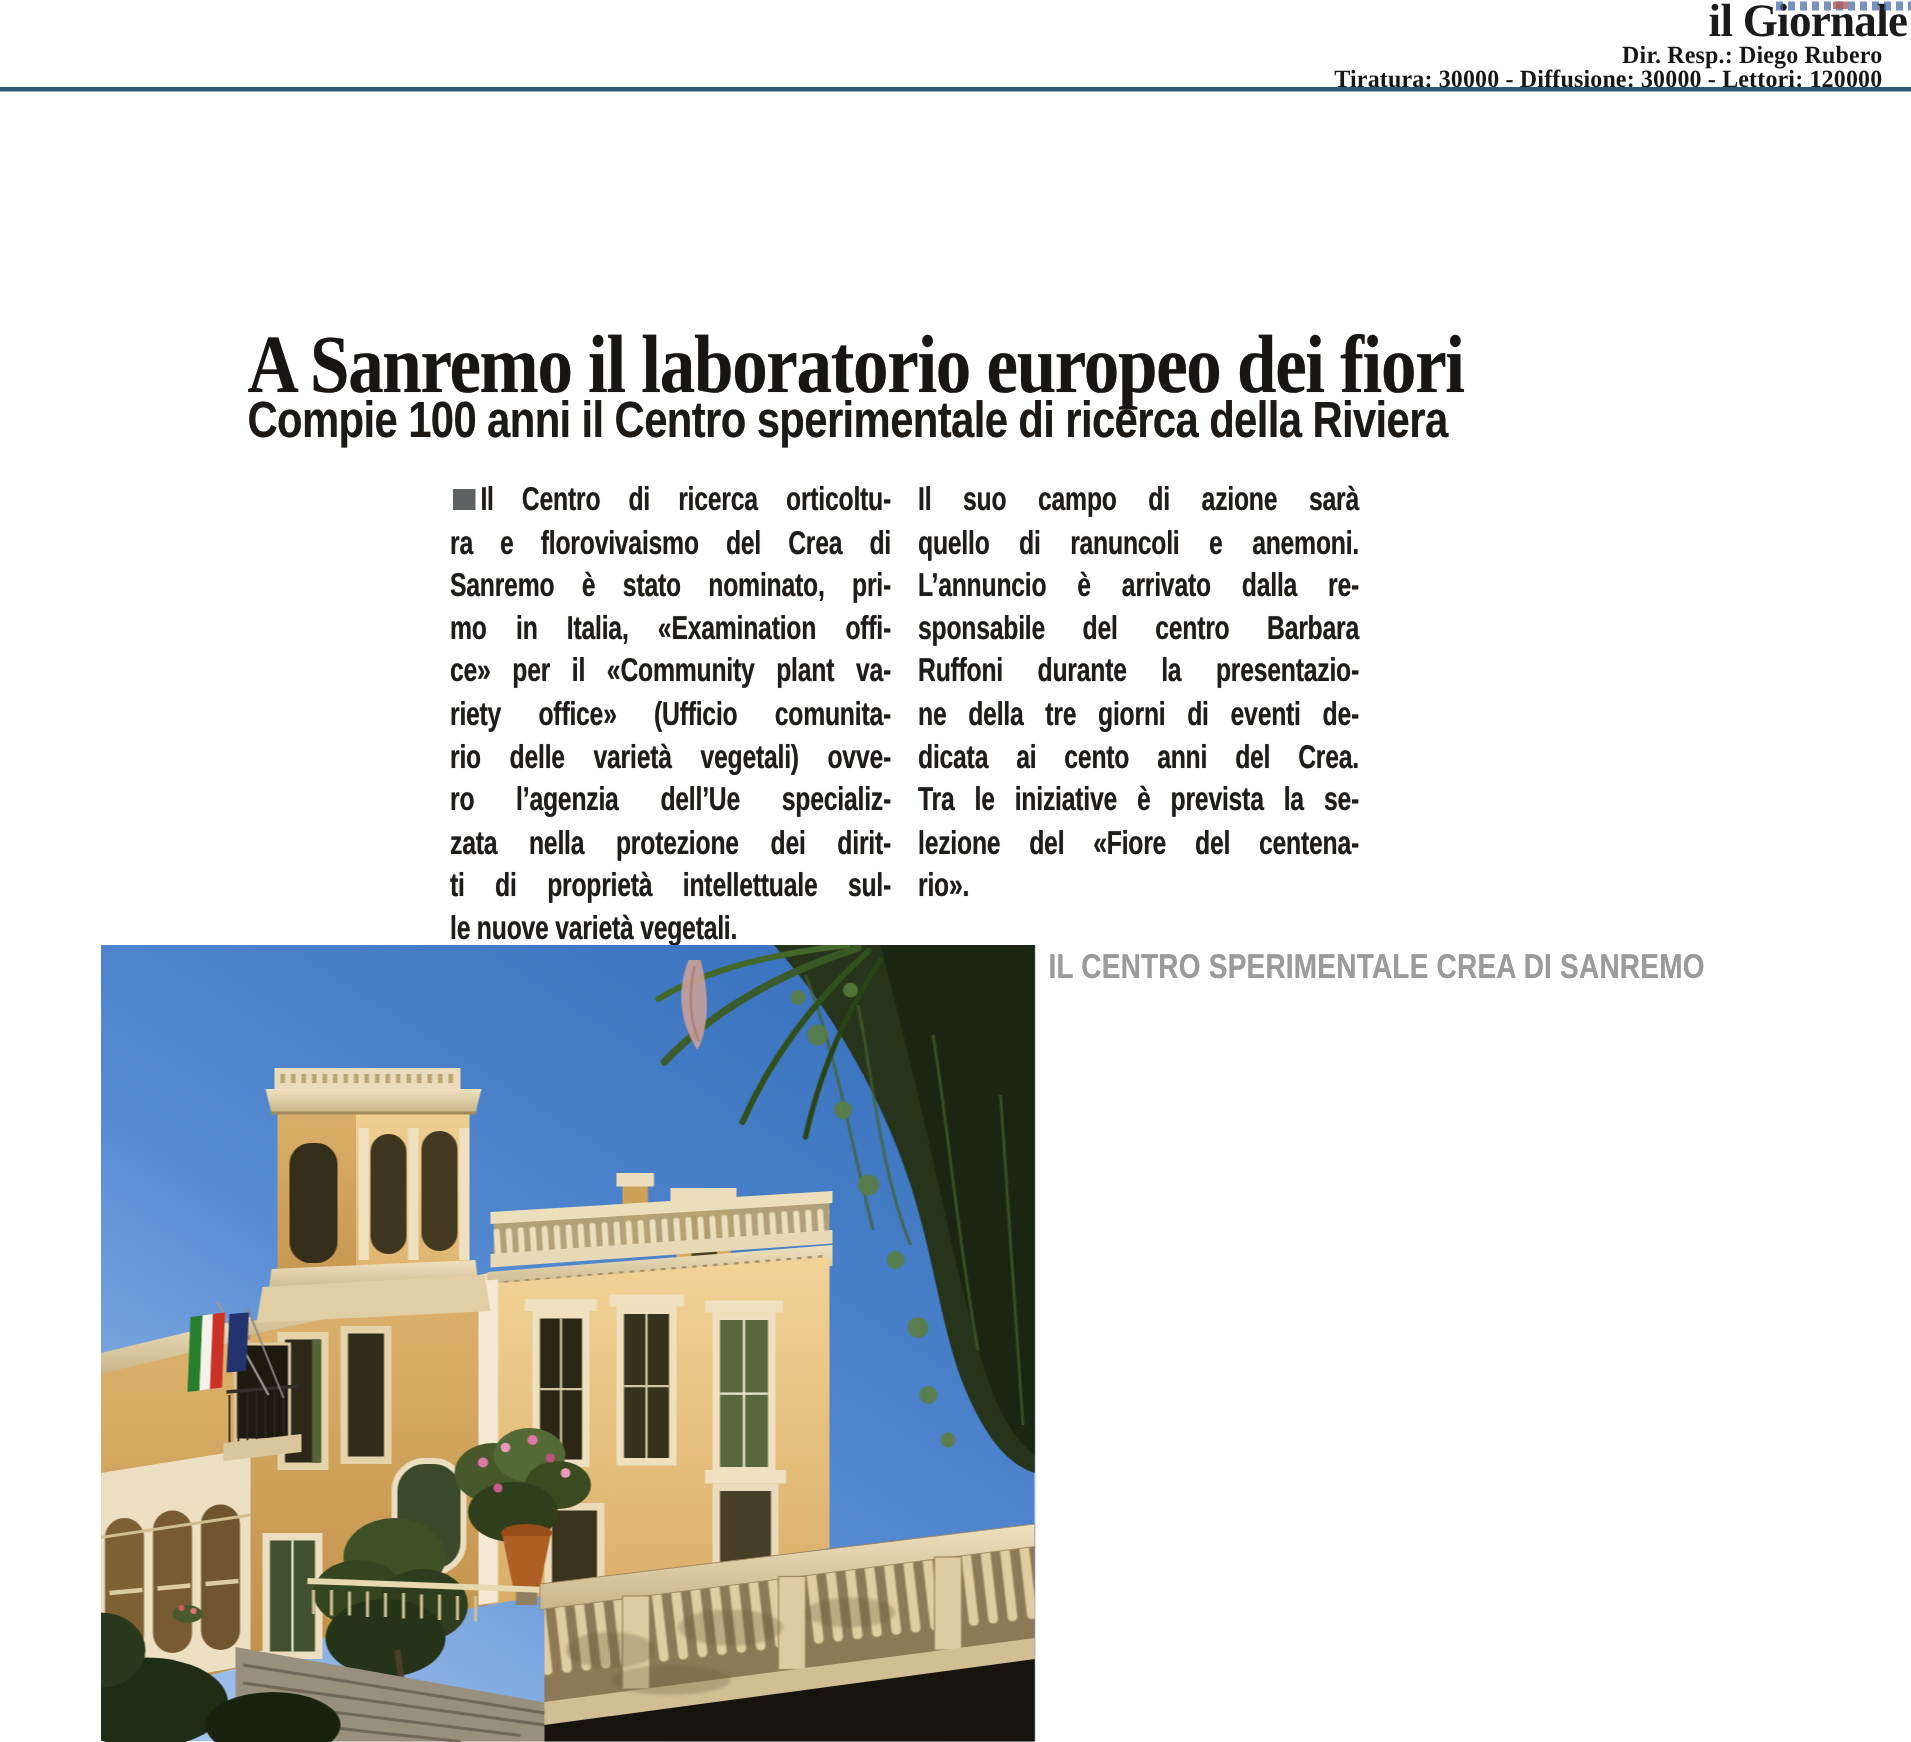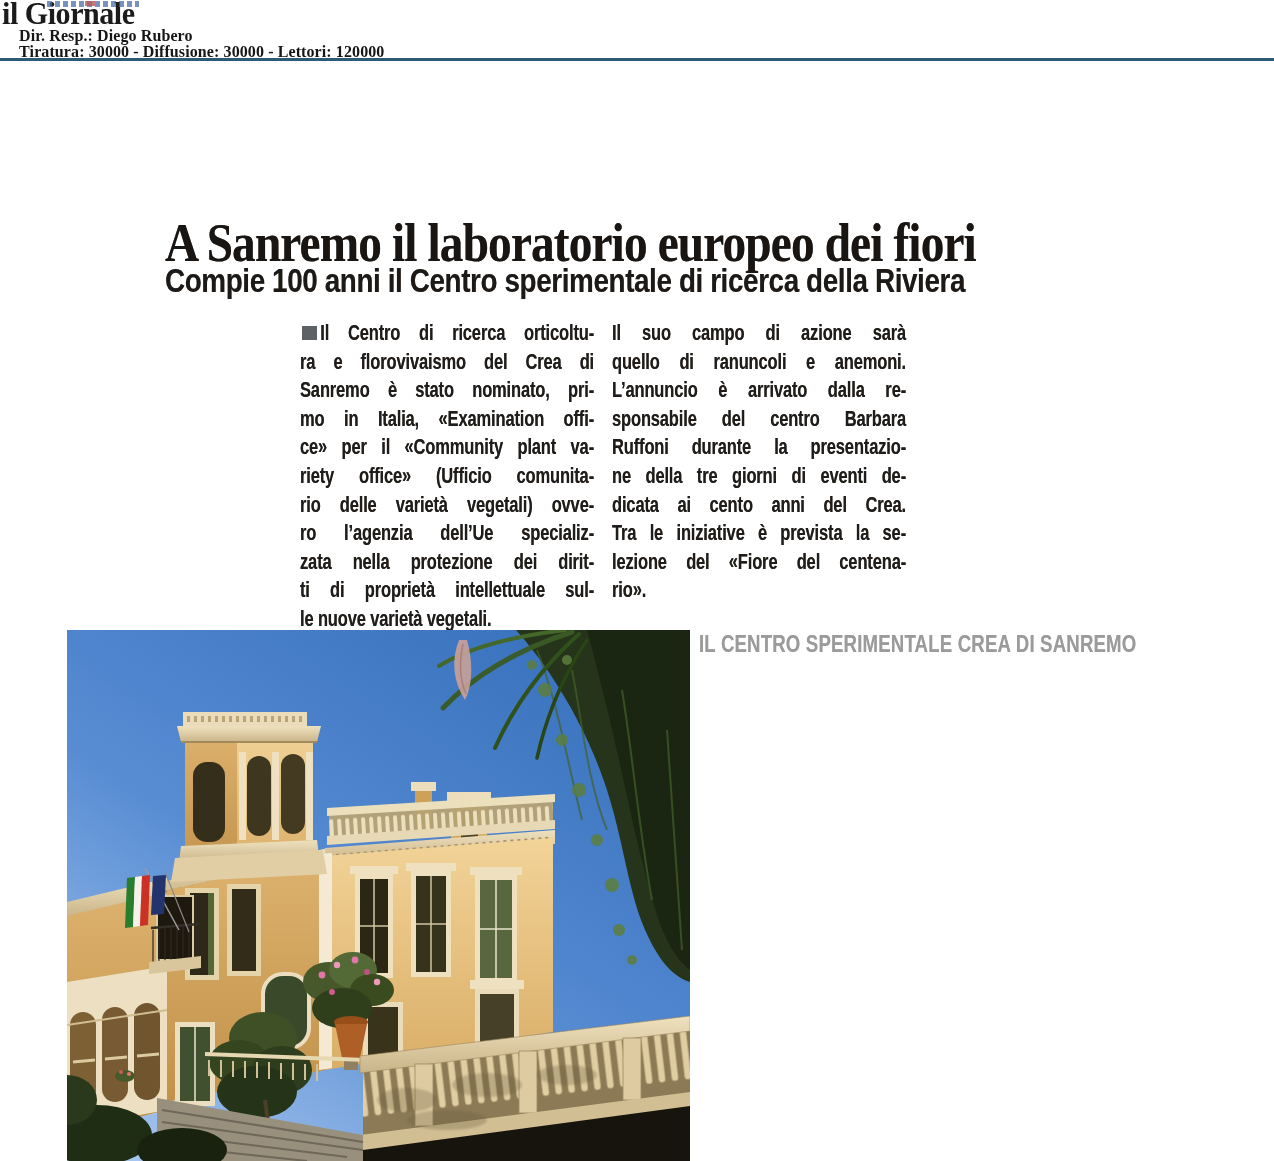--- a/index.html
+++ b/index.html
@@ -2,21 +2,21 @@
 <html><head>
 <meta charset="utf-8">
 <style>
   html,body { margin:0; padding:0; }
   body {
     width:1274px; height:1161px; position:relative; overflow:hidden;
     background:#ffffff; font-family:"Liberation Sans", sans-serif;
   }
 
   
-  .masthead { position:absolute; top:0; left:0; width:1274px; text-align:left;
+  .masthead { position:absolute; top:0; left:0; width:1274px; text-align:right;
     font-family:"Liberation Serif", serif; color:#161616; }
   .logo-wrap { position:relative; display:inline-block; line-height:1; }
   .logo { font-size:31px; font-weight:bold; letter-spacing:-0.5px; line-height:27px;
     transform:scaleX(.97); transform-origin:50% 0; color:#1b1b1b; }
   .logo-tagline { position:absolute; top:1px; right:-2px; width:92px; height:6px;
     background:repeating-linear-gradient(90deg, rgba(66,105,165,.85) 0 5px, rgba(66,105,165,0) 5px 8px);
     opacity:.85; filter:blur(.4px); }
   .logo-tagline::after { content:""; position:absolute; left:38px; top:0; width:10px; height:5px;
     background:rgba(170,60,60,.8); }
   .mast-line { font-size:16.5px; font-weight:bold; line-height:15.5px; letter-spacing:.1px;

